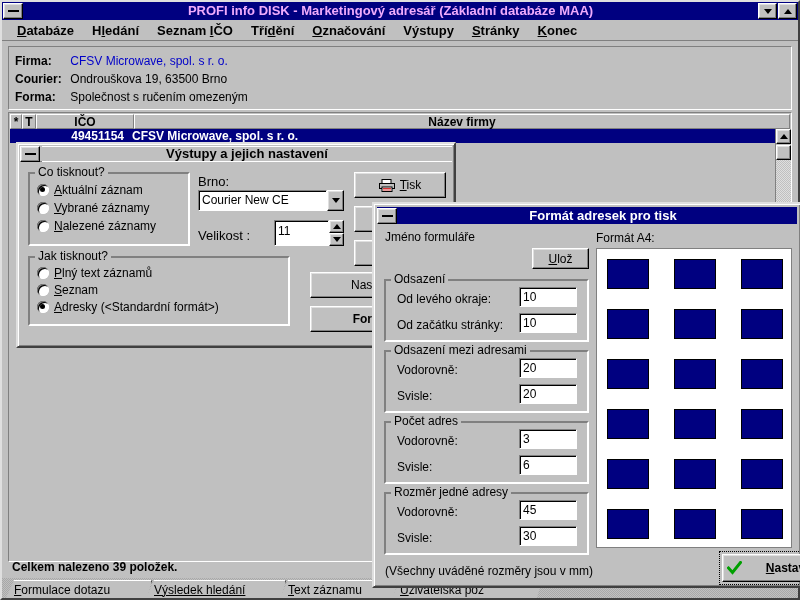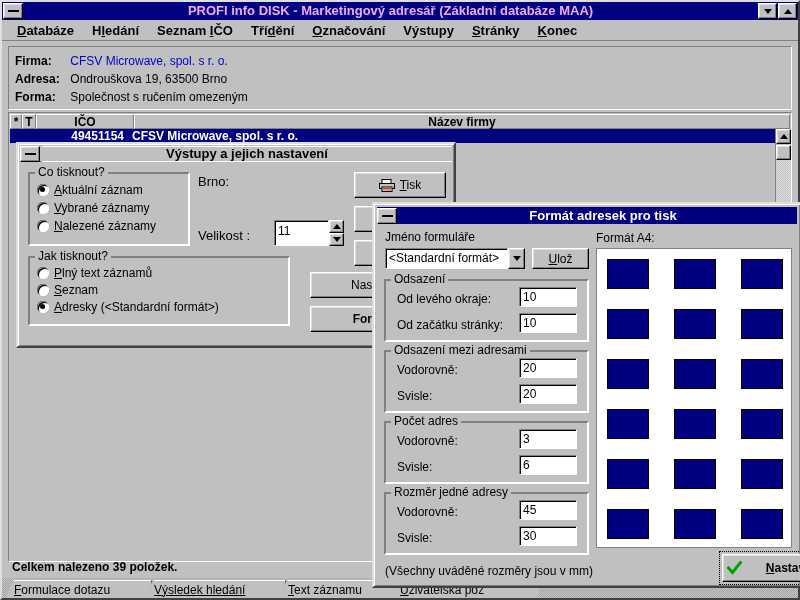--- a/index.html
+++ b/index.html
@@ -314,21 +314,21 @@
     <div class="menuitem"><u>S</u>tránky</div>
     <div class="menuitem"><u>K</u>onec</div>
   </div>
 
   <div class="infopanel">
     <div class="inforow" style="top:7px">
       <span class="lbl">Firma:</span>
       <span class="val-link">CFSV Microwave, spol. s r. o.</span>
     </div>
     <div class="inforow" style="top:25px">
-      <span class="lbl">Adresa:</span>
+      <span class="lbl">Courier:</span>
       <span>Ondrouškova 19, 63500 Brno</span>
     </div>
     <div class="inforow" style="top:43px">
       <span class="lbl">Forma:</span>
       <span>Společnost s ručením omezeným</span>
     </div>
   </div>
 
   <div class="tablewrap">
     <div class="thead">
@@ -456,20 +456,26 @@
         <span class="radio"></span>
         <span><u>V</u>ybrané záznamy</span>
       </div>
       <div class="radiorow" style="left:8px; top:46px;">
         <span class="radio"></span>
         <span><u>N</u>alezené záznamy</span>
       </div>
     </div>
 
     <div class="flabel" style="left:180px; top:30px; font-size:13px;">Brno:</div>
+    <div class="combo" style="left:180px; top:46px; width:146px; height:21px;">
+      <div class="cval">Courier New CE</div>
+      <div class="cbtn">
+        <div class="arrow-dn"></div>
+      </div>
+    </div>
 
     <div class="flabel" style="left:180px; top:84px; font-size:13px;">Velikost :</div>
     <div class="spin" style="left:256px; top:76px; width:70px; height:26px;">
       <div class="sval">11</div>
       <div class="sbtns">
         <div>
             <div class="arrow-up"></div>
           </div>
         <div>
             <div class="arrow-dn"></div>
@@ -526,26 +532,20 @@
   <div class="dlg" style="left:370px; top:200px; width:430px; height:386px;">
 
     <div class="dlgtitle">
       <div class="sysbox" style="margin:0;">
         <div class="bar"></div>
       </div>
       <div class="dt-text">Formát adresek pro tisk</div>
     </div>
 
     <div class="flabel" style="left:11px; top:26px;">Jméno formuláře</div>
-    <div class="combo" style="left:11px; top:44px; width:140px; height:21px;">
-      <div class="cval">&lt;Standardní formát&gt;</div>
-      <div class="cbtn">
-        <div class="arrow-dn"></div>
-      </div>
-    </div>
     <div class="btn" style="position:absolute; left:158px; top:44px; width:57px; height:21px;">
       <span><u>U</u>lož</span>
     </div>
 
     <div class="grp" style="left:10px; top:75px; width:205px; height:63px;">
       <div class="grp-in"></div>
       <div class="grp-label">Odsazení</div>
       <div class="flabel" style="left:12px; top:12px;">Od levého okraje:</div>
       <div class="txtin" style="left:134px; top:7px; width:58px; height:20px;">10</div>
       <div class="flabel" style="left:12px; top:38px;">Od začátku stránky:</div>

